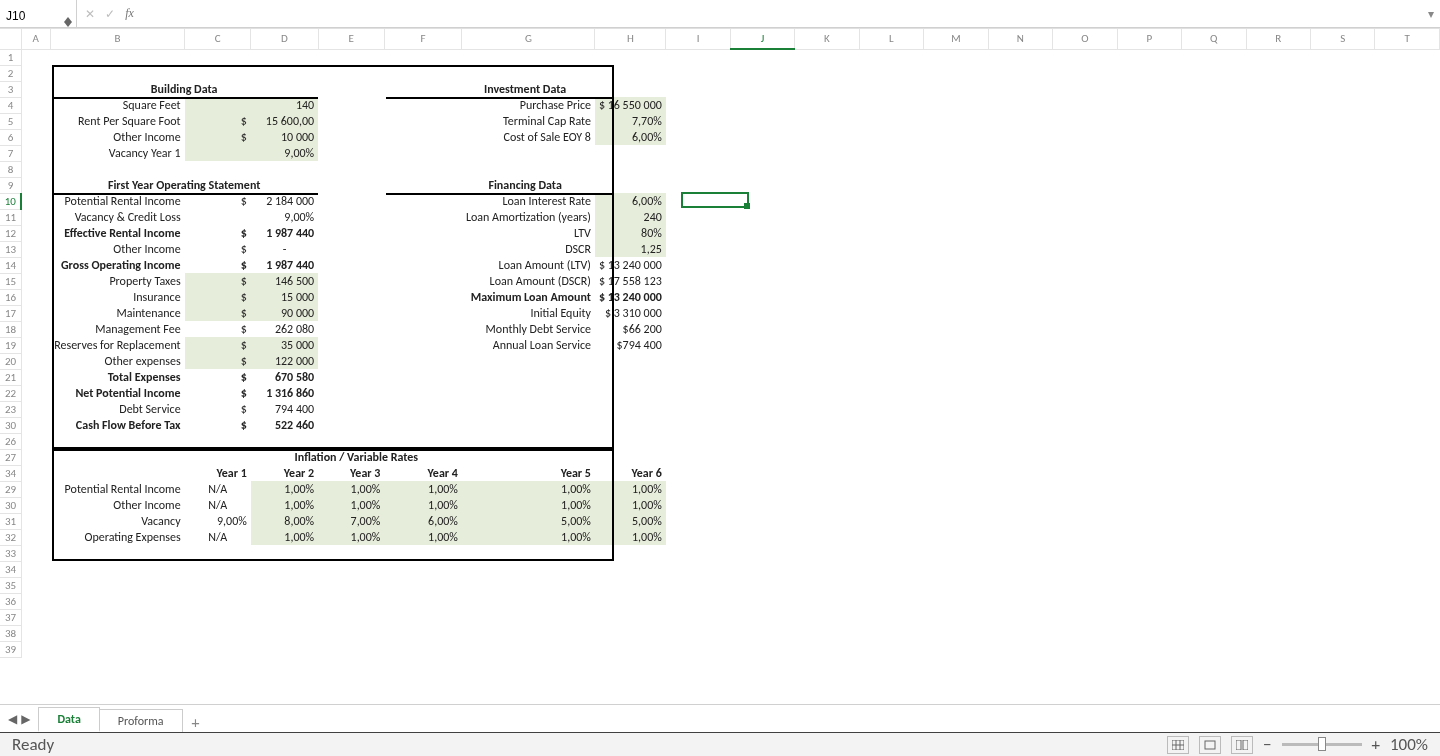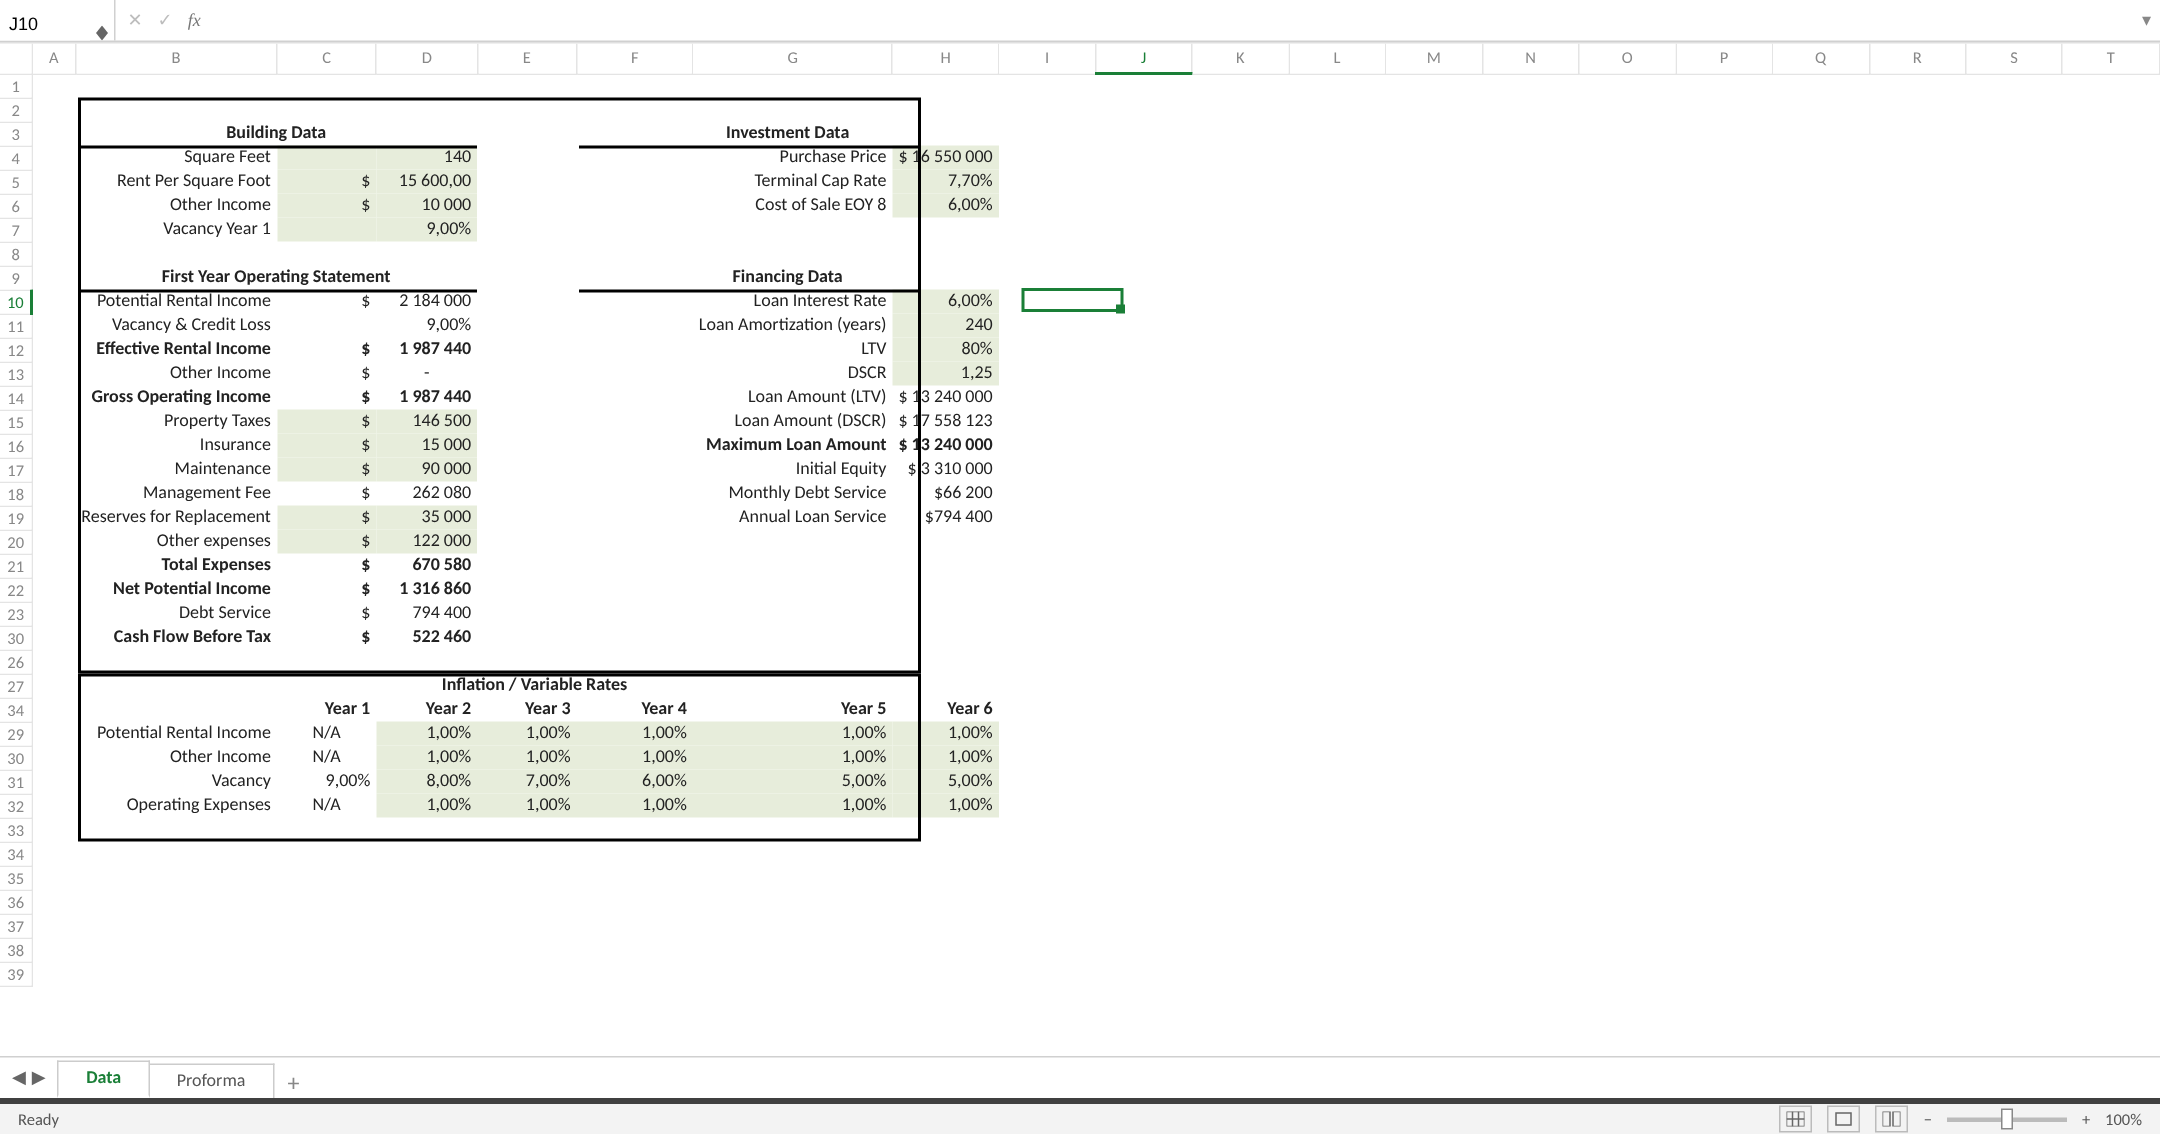--- a/index.html
+++ b/index.html
@@ -46,21 +46,21 @@
 
 .tabstrip { height: 28px; display: flex; align-items: center; border-top: 1px solid #d0d0d0; background: #fff; }
 .tab-nav { display: flex; gap: 4px; padding: 0 8px; color: #666; }
 .tab-nav span { cursor: pointer; }
 .tabs { display: flex; align-items: flex-end; height: 100%; }
 .tab { padding: 4px 18px; border: 1px solid #ccc; border-bottom: none; background: #fff; color: #555; font-size: 12px; cursor: pointer; margin-right: -1px; }
 .tab.active { color: #1a7f37; font-weight: bold; border-bottom: 2px solid #fff; position: relative; z-index: 1; }
 .tab-add { width: 28px; text-align: center; font-size: 16px; color: #888; cursor: pointer; }
 
 
-.statusbar { height: 24px; background: #f3f3f3; border-top: 4px solid #404040; display: flex; align-items: center; padding: 0 12px; font-size: 11px; color: #555; justify-content: space-between; }
+.statusbar { height: 24px; background: #f3f3f3; border-top: 1px solid #404040; display: flex; align-items: center; padding: 0 12px; font-size: 17px; color: #555; justify-content: space-between; }
 .status-right { display: flex; align-items: center; gap: 10px; }
 .viewbtn { width: 22px; height: 18px; border: 1px solid #bbb; display: inline-flex; align-items: center; justify-content: center; color: #666; cursor: pointer; }
 .zoom-slider { width: 80px; height: 3px; background: #bbb; position: relative; }
 .zoom-slider .thumb { position: absolute; width: 8px; height: 14px; background: #fff; border: 1px solid #888; top: -6px; left: 36px; }
 .subhdr { font-weight: bold; text-align: center; }
 </style>
 </head>
 <body>
 
 <div class="formula-bar">

